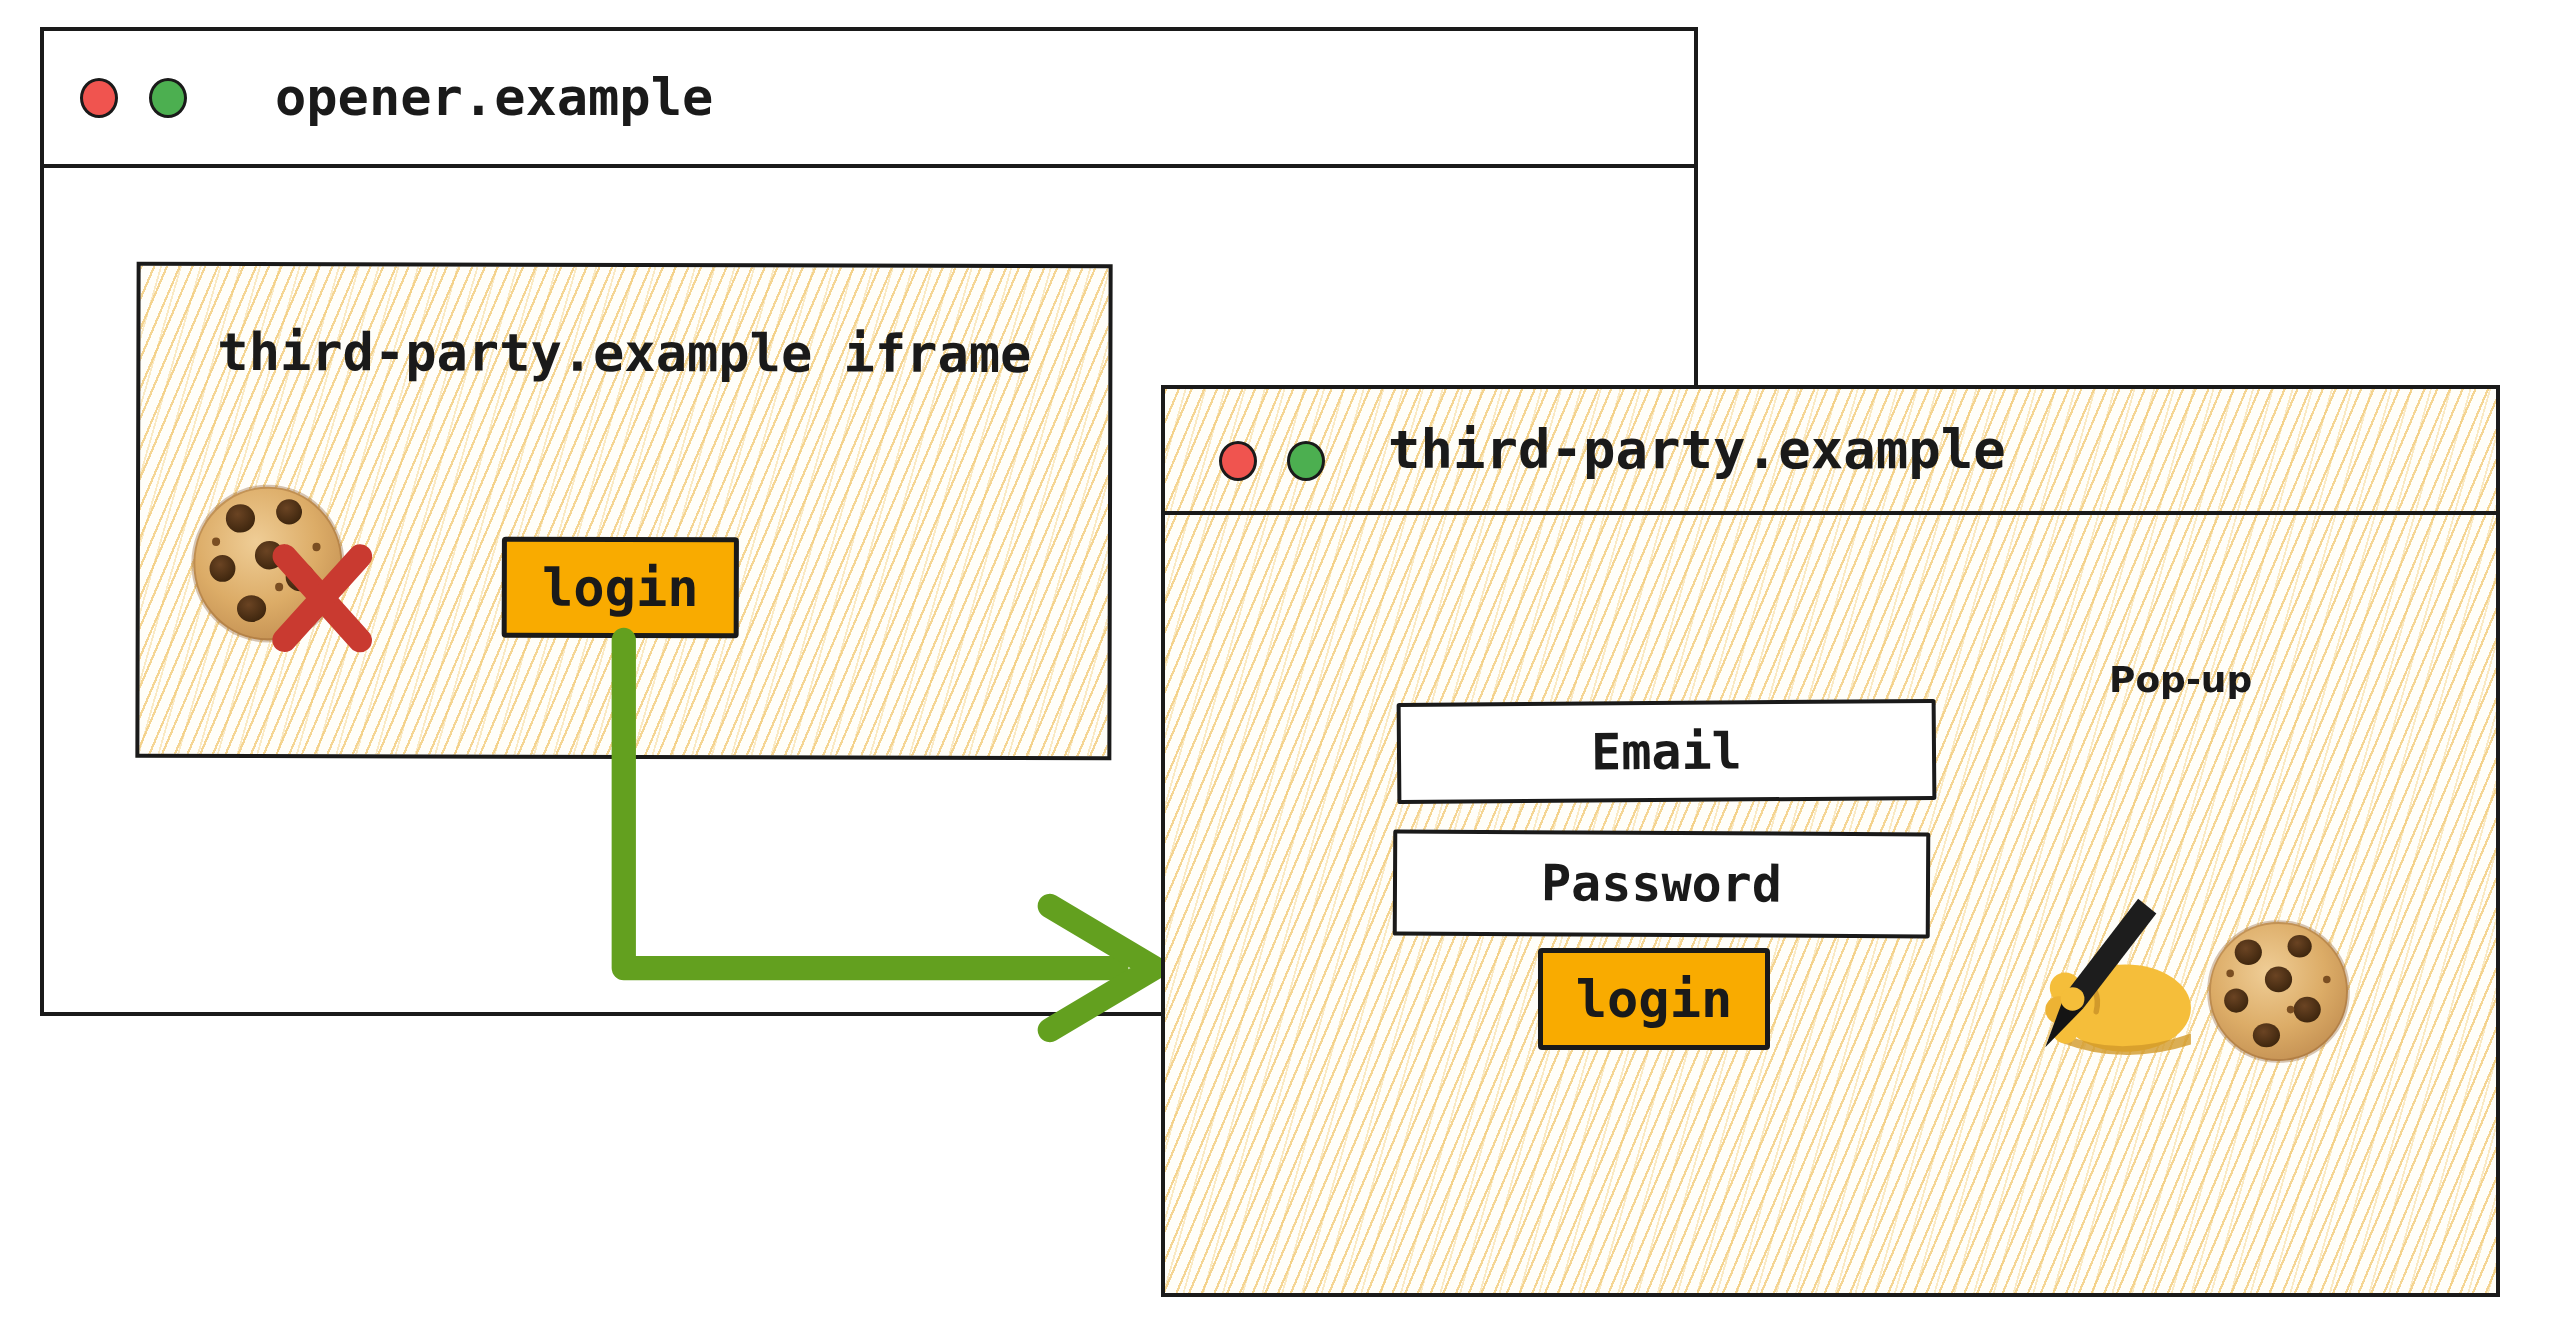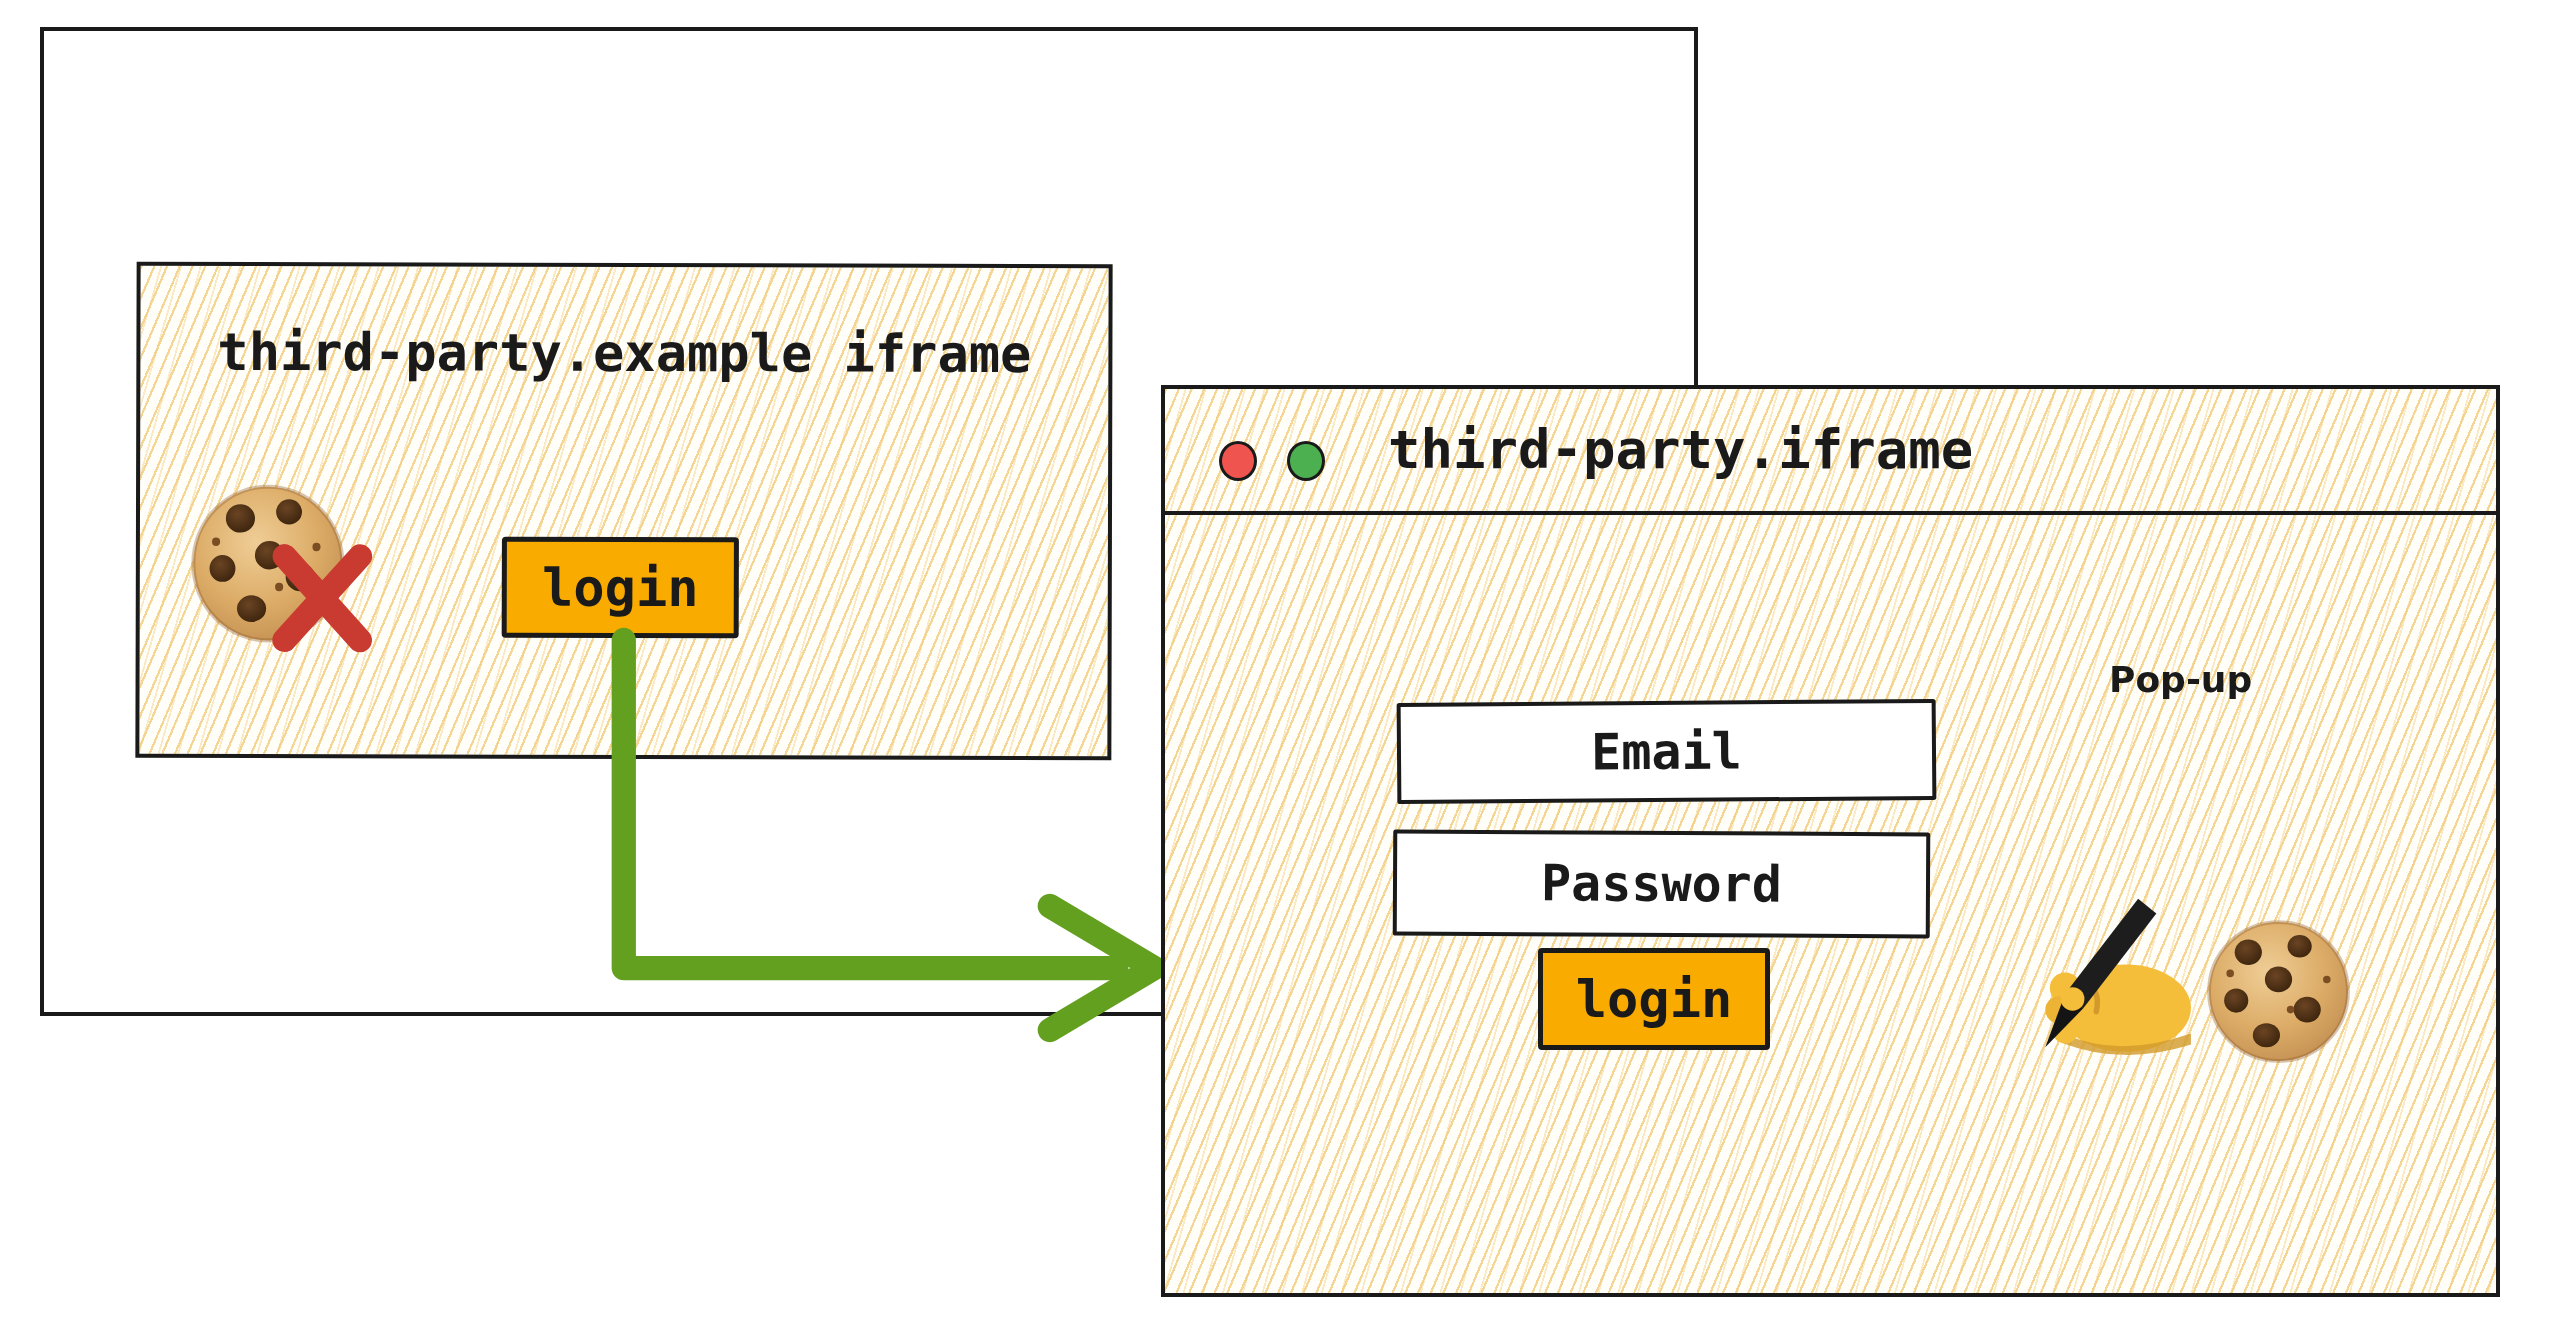--- a/index.html
+++ b/index.html
@@ -97,20 +97,25 @@
     <radialGradient id="chipgrad" cx="40%" cy="35%" r="80%">
       <stop offset="0%" stop-color="#6B4423"></stop>
       <stop offset="100%" stop-color="#35200A"></stop>
     </radialGradient>
   </defs>
 </svg>
 
 <div class="stage">
 
   <section class="window win-opener">
+    <header class="titlebar">
+      <span class="dot red"></span>
+      <span class="dot green"></span>
+      <h1 class="title mono">opener.example</h1>
+    </header>
 
     <div class="iframe-box hatched">
       <div class="iframe-label mono">third-party.example iframe</div>
 
       <div class="cookie-blocked">
         <svg class="cookie-svg" viewBox="0 0 100 100" preserveAspectRatio="none">
           <circle cx="50" cy="50" r="46" fill="url(#cgrad)"></circle>
           <circle cx="50" cy="50" r="46" fill="none" stroke="rgba(140,90,40,.35)" stroke-width="2.5"></circle>
           <ellipse cx="33" cy="23" rx="9" ry="8.5" fill="url(#chipgrad)"></ellipse>
           <ellipse cx="63" cy="19" rx="8" ry="7.5" fill="url(#chipgrad)"></ellipse>
@@ -134,21 +139,21 @@
 
   <svg class="arrow" viewBox="0 0 2866 1473">
     <path d="M694 712 L694 1077 L1242 1077"></path>
     <path d="M1168 1008 L1284 1077 L1168 1146"></path>
   </svg>
 
   <section class="window win-popup hatched">
     <header class="titlebar">
       <span class="dot red"></span>
       <span class="dot green"></span>
-      <h1 class="title mono">third-party.iframe</h1>
+      <h1 class="title mono">third-party.example</h1>
     </header>
 
     <div class="annotation sans">Pop-up</div>
 
     <div class="field field-email mono">Email</div>
     <div class="field field-password mono">Password</div>
 
     <button class="login-btn popup-login">login</button>
 
     <svg class="hand-svg" viewBox="0 0 200 190">

